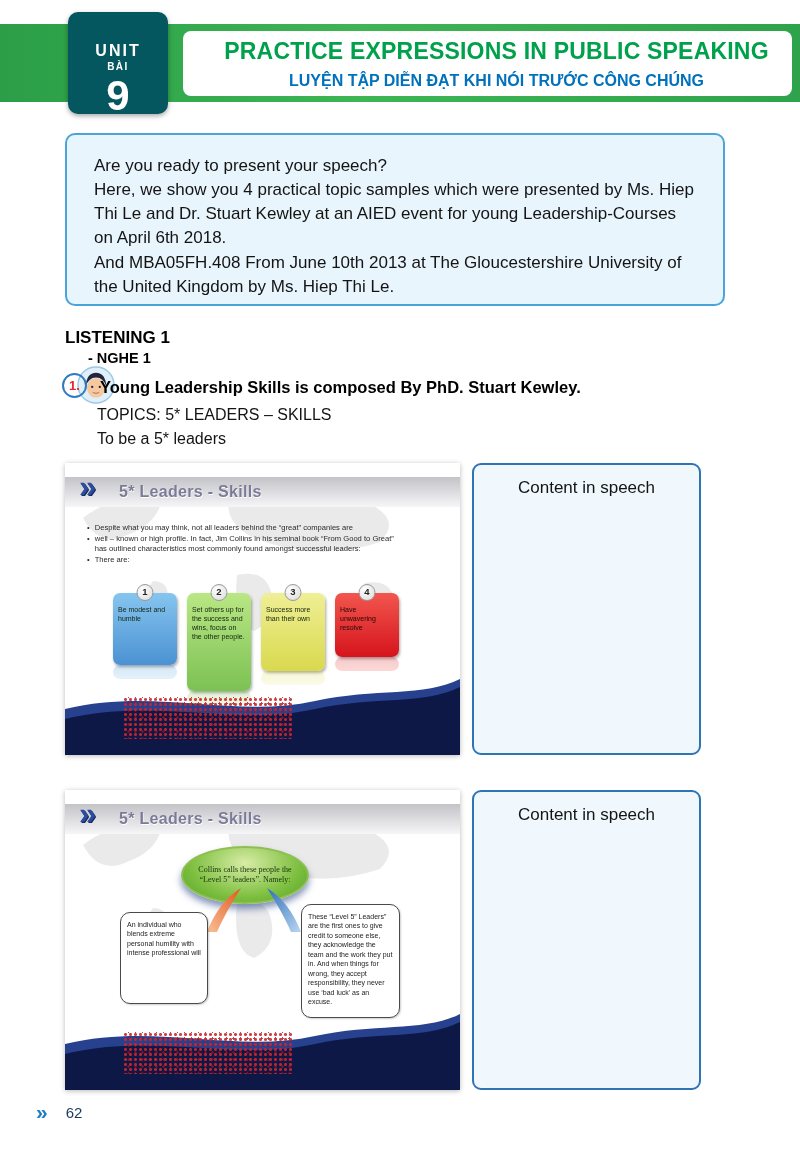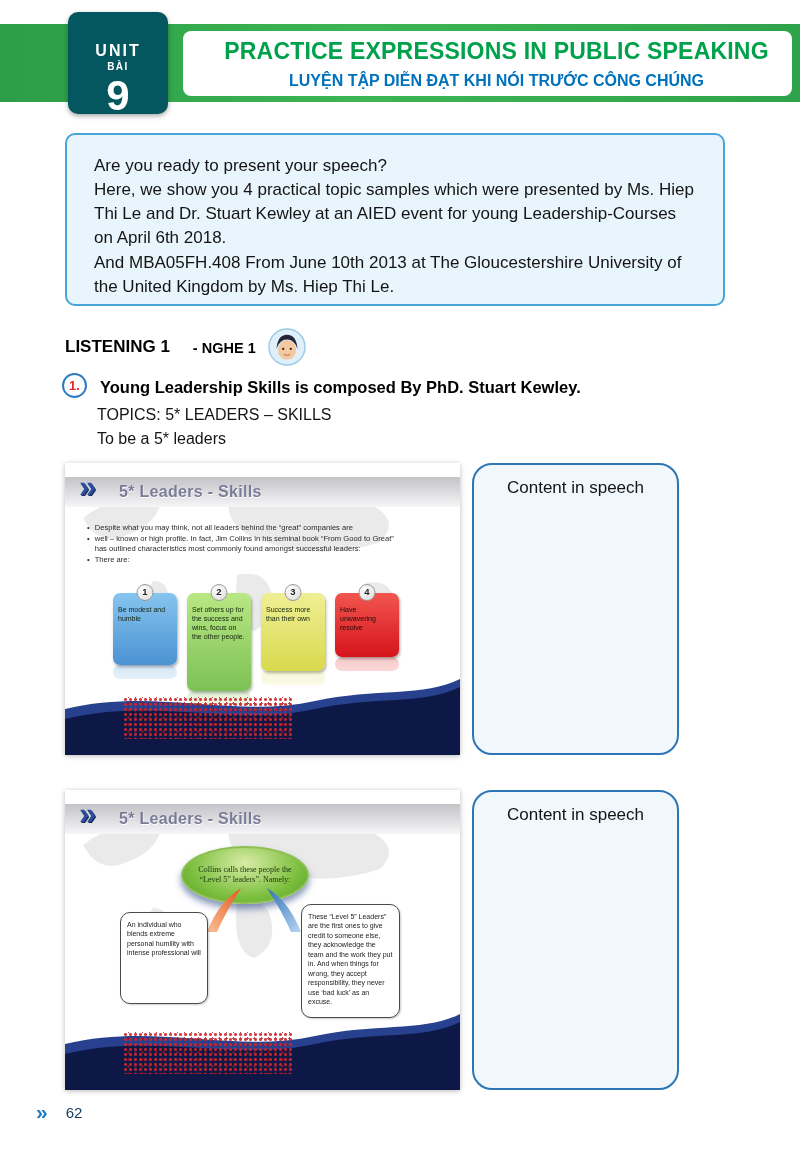--- a/index.html
+++ b/index.html
@@ -22,21 +22,21 @@
   .unit-label { margin-top:30px; font-size:16px; font-weight:bold; letter-spacing:2px; }
   .unit-sublabel { font-size:10px; font-weight:bold; letter-spacing:1.5px; margin-top:1px; }
   .unit-number { font-size:42px; font-weight:bold; line-height:1; margin-top:3px; }
 
   
   .intro-box { position:absolute; left:65px; top:133px; width:660px; height:173px;
     background:#e9f5fc; border:2px solid #49a5d9; border-radius:10px;
     box-sizing:border-box; padding:19px 27px; font-size:17px; line-height:1.42; color:#141414; }
 
   
-  .listening { position:absolute; left:65px; top:328px; display:flex; align-items:center; }
+  .listening { position:absolute; left:65px; top:328px; display:flex; align-items:flex-start;flex-direction:column; }
   .listening-title { font-size:17px; font-weight:bold; color:#000; }
   .listening-sub { font-size:14.5px; font-weight:bold; color:#000; margin-left:23px; margin-top:2px; }
   .avatar { width:38px; height:38px; margin-left:12px; }
 
   
   .item-circle { position:absolute; left:62px; top:373px; width:25px; height:25px;
     border:2px solid #2f7bbf; border-radius:50%; color:#e8262d; font-weight:bold;
     font-size:13px; display:flex; align-items:center; justify-content:center; box-sizing:border-box; }
   .item-text { position:absolute; left:100px; top:378px; font-size:16.5px; font-weight:bold; color:#000; }
   .topics { position:absolute; left:97px; top:406px; font-size:16px; color:#141414; }
@@ -93,22 +93,22 @@
   .sbox { position:absolute; background:#fff; border:1.2px solid #4a4a4a; border-radius:10px;
     padding:7px 6px; box-sizing:border-box; font-size:7px; line-height:1.35; color:#222;
     box-shadow:1px 1px 2px rgba(0,0,0,.2); }
   .sbox-left  { left:55px;  top:122px; width:88px;  height:92px; }
   .sbox-right { left:236px; top:114px; width:99px;  height:114px; }
   .arrow { position:absolute; width:40px; height:48px; }
   .arrow-orange { left:140px; top:96px; }
   .arrow-blue   { left:198px; top:96px; }
 
   
-  .content-box { position:absolute; left:472px; width:207px; background:#f0f8fd;
-    border:2px solid #2e75b6; border-radius:20px; box-sizing:border-box;
+  .content-box { position:absolute; left:472px; width:229px; background:#f0f8fd;
+    border:2px solid #2e75b6; border-radius:9px; box-sizing:border-box;
     text-align:center; padding-top:13px; font-size:17px; color:#141414; }
   #cbox1 { top:463px; height:292px; }
   #cbox2 { top:790px; height:300px; }
 
   
   .footer { position:absolute; left:36px; top:1101px; display:flex; align-items:center; }
   .footer-chevron { color:#1d7ec2; font-size:21px; font-weight:bold; line-height:1; }
   .footer-page { font-size:15px; color:#173a5e; margin-left:18px; margin-top:2px; }
 </style>
 </head>

